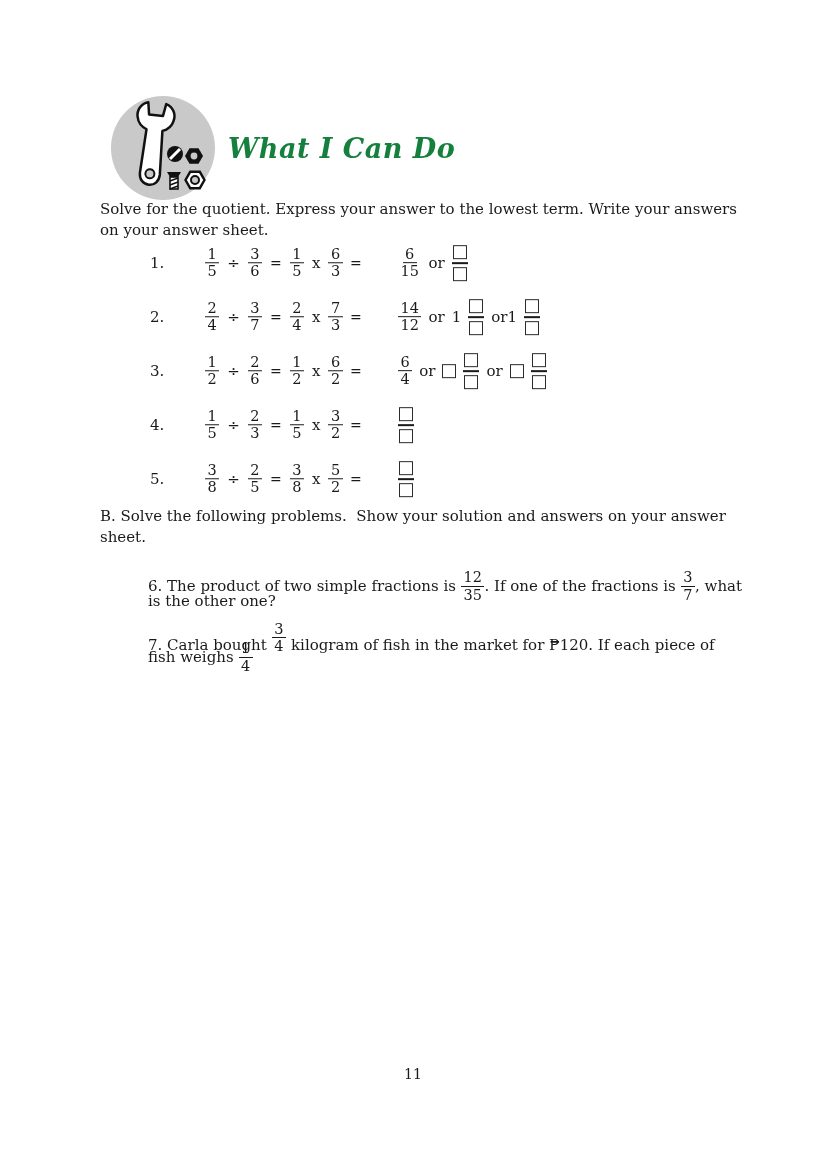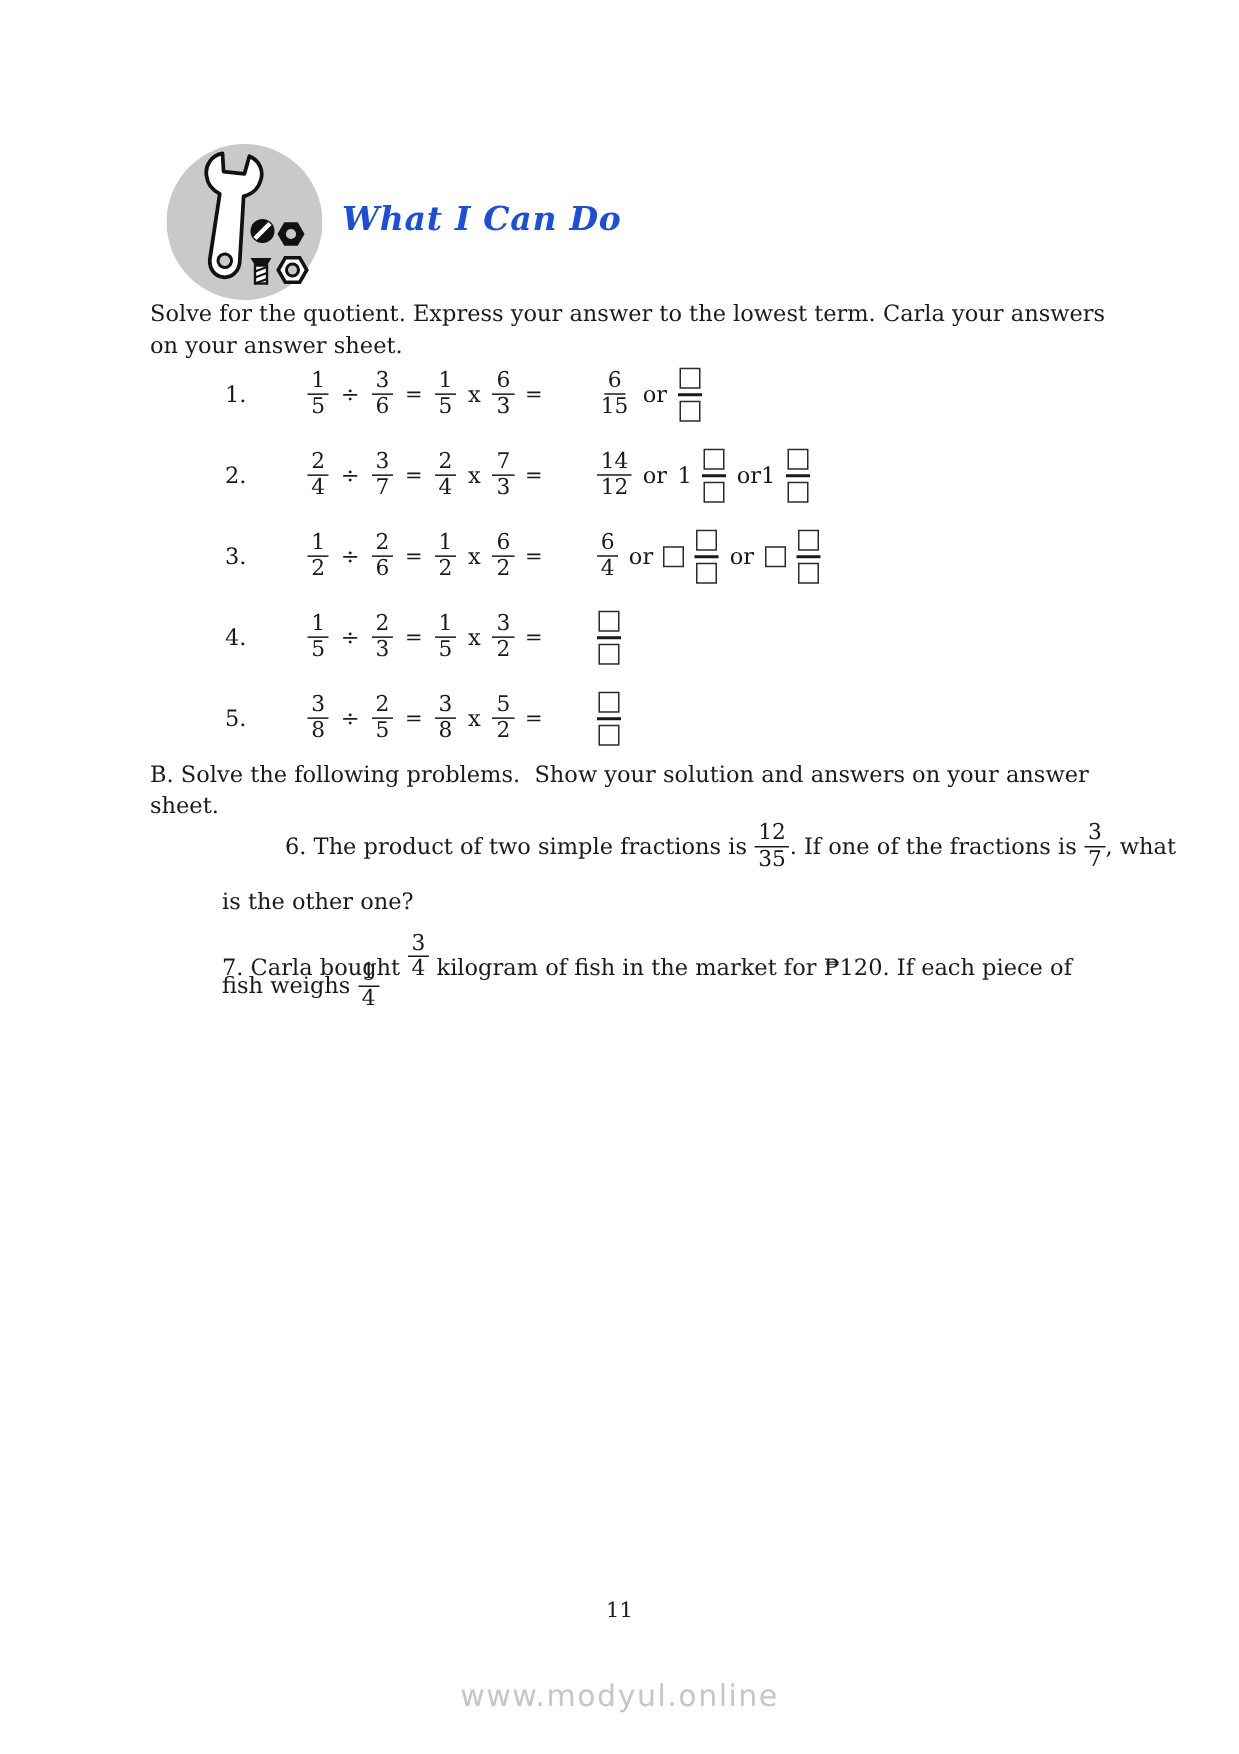--- a/index.html
+++ b/index.html
@@ -4,21 +4,21 @@
 <style>
   html,body{margin:0;padding:0;background:#ffffff;}
   .page{
     position:relative;width:826px;height:1169px;background:#ffffff;
     font-family:"DejaVu Serif","Liberation Serif",serif;color:#1a1a1a;overflow:hidden;
   }
   
   .icon-wrap{position:absolute;left:111px;top:96px;width:104px;height:104px;}
   .page-title{
     position:absolute;left:228px;top:133px;margin:0;
-    font-size:22px;font-weight:bold;font-style:italic;letter-spacing:0.5px;color:#1d4ed8;
+    font-size:27px;font-weight:bold;font-style:italic;letter-spacing:0.5px;color:#15803d;
   }
   
   .intro{position:absolute;left:100px;top:199px;width:640px;font-size:15px;line-height:21px;margin:0;}
   .section-b{position:absolute;left:100px;top:506px;width:640px;font-size:15px;line-height:21px;margin:0;}
   .pline{white-space:pre-wrap;}
   
   .fr{display:inline-flex;flex-direction:column;align-items:center;font-size:14.5px;line-height:1.12;text-align:center;}
   .fr .fn{padding:0 2.5px;border-bottom:1.4px solid #1a1a1a;}
   .fr .fd{padding:0 2.5px;}
   
@@ -64,21 +64,21 @@
       <rect x="59" y="81" width="8" height="12" fill="#ffffff" stroke="#111111" stroke-width="1.6"></rect>
       <line x1="59" y1="85" x2="67" y2="82" stroke="#111111" stroke-width="1.4"></line>
       <line x1="59" y1="89" x2="67" y2="86" stroke="#111111" stroke-width="1.4"></line>
       <line x1="59" y1="93" x2="67" y2="90" stroke="#111111" stroke-width="1.4"></line>
       <polygon points="93.5,84 88.8,92.2 79.2,92.2 74.5,84 79.2,75.8 88.8,75.8" fill="#ffffff" stroke="#111111" stroke-width="2.4"></polygon>
       <circle cx="84" cy="84" r="4" fill="#c9c9c9" stroke="#111111" stroke-width="2"></circle>
     </svg>
   </div>
   <h1 class="page-title">What I Can Do</h1>
 
-  <p class="intro"><span class="pline">Solve for the quotient. Express your answer to the lowest term. Carla your answers</span><br>
+  <p class="intro"><span class="pline">Solve for the quotient. Express your answer to the lowest term. Write your answers</span><br>
   <span class="pline">on your answer sheet.</span></p>
 
   <div class="problems">
 
     <div class="prow">
       <span class="pnum">1.</span>
       <span class="expr">
         <span class="fr">
             <span class="fn">1</span>
             <span class="fd">5</span>
@@ -269,21 +269,21 @@
             <span class="box"></span>
           </span>
       </span>
     </div>
 
   </div>
 
   <p class="section-b"><span class="pline">B. Solve the following problems.  Show your solution and answers on your answer</span><br>
   <span class="pline">sheet.</span></p>
 
-  <div class="wline" style="top:542px;height:44px;margin-left:42px;">
+  <div class="wline" style="top:564px;height:44px;">
     <span>6. The product of two simple fractions is</span>
     <span class="fr">
         <span class="fn">12</span>
         <span class="fd">35</span>
       </span>
     <span class="tight">. If one of the fractions is</span>
     <span class="fr">
         <span class="fn">3</span>
         <span class="fd">7</span>
       </span>
@@ -303,15 +303,14 @@
   </div>
   <div class="wline" style="top:635px;height:44px;">
     <span>fish weighs</span>
     <span class="fr">
         <span class="fn">1</span>
         <span class="fd">4</span>
       </span>
   </div>
 
   <div class="page-number">11</div>
-  <div class="watermark">www.modyul.online</div>
 
 </div>
 
 </body></html>

